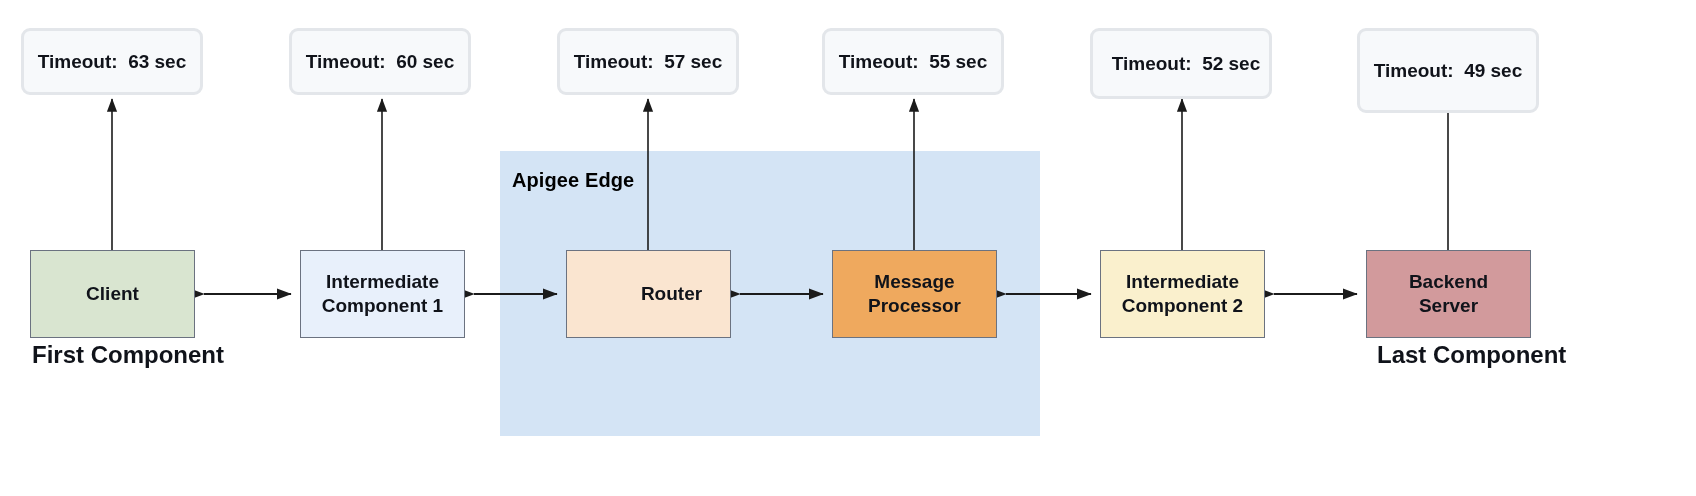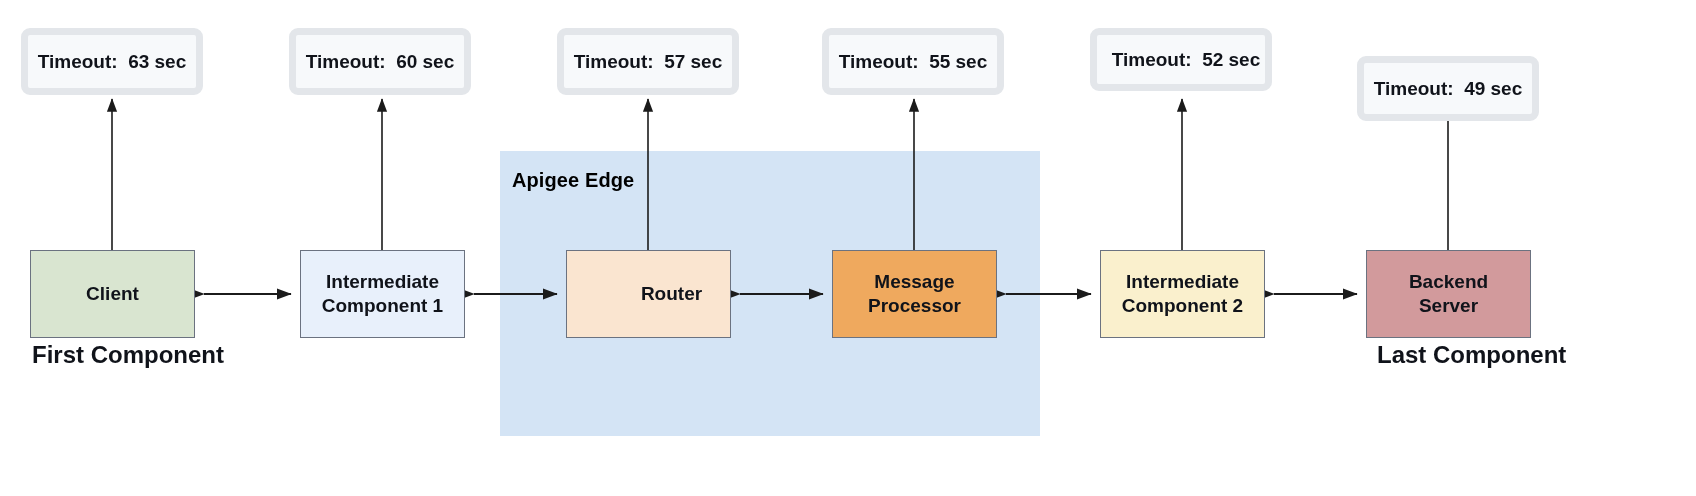--- a/index.html
+++ b/index.html
@@ -23,21 +23,21 @@
     font-weight:bold;
     color:#10131a;
     letter-spacing:0.1px;
     white-space:nowrap;
   }
 
   
   .timeout-pill {
     position:absolute;
     background:#f7f9fb;
-    border:7px solid #701a75;
+    border:3px solid #701a75;
     border-radius:9px;
     display:flex;
     align-items:center;
     justify-content:center;
     box-sizing:border-box;
   }
   .timeout-pill .txt {
     font-size:19px;
     font-weight:bold;
     color:#10131a;
@@ -130,28 +130,28 @@
       <div class="component-box" style="left: 566px; top: 250px; width: 165px; height: 88px; background: rgb(250, 229, 208); border-color: rgb(107, 114, 128); padding-left: 46px;">
         <span class="txt">Router</span>
       </div>
       <div class="timeout-pill" style="left: 822px; top: 28px; width: 182px; height: 67px; background: rgb(247, 249, 251); border-color: rgb(227, 230, 234);">
         <span class="txt">Timeout:  55 sec</span>
       </div>
       <div class="component-box" style="left: 832px; top: 250px; width: 165px; height: 88px; background: rgb(239, 169, 94); border-color: rgb(107, 114, 128);">
         <span class="txt">Message
 Processor</span>
       </div>
-      <div class="timeout-pill" style="left: 1090px; top: 28px; width: 182px; height: 63px; background: rgb(247, 249, 251); border-color: rgb(227, 230, 234); padding-left: 10px;">
+      <div class="timeout-pill" style="left: 1090px; top: 28px; width: 182px; height: 71px; background: rgb(247, 249, 251); border-color: rgb(227, 230, 234); padding-left: 10px;">
         <span class="txt">Timeout:  52 sec</span>
       </div>
       <div class="component-box" style="left: 1100px; top: 250px; width: 165px; height: 88px; background: rgb(250, 240, 205); border-color: rgb(107, 114, 128);">
         <span class="txt">Intermediate
 Component 2</span>
       </div>
-      <div class="timeout-pill" style="left: 1357px; top: 28px; width: 182px; height: 65px; background: rgb(247, 249, 251); border-color: rgb(227, 230, 234); margin-top: 28px;">
+      <div class="timeout-pill" style="left: 1357px; top: 28px; width: 182px; height: 85px; background: rgb(247, 249, 251); border-color: rgb(227, 230, 234);">
         <span class="txt">Timeout:  49 sec</span>
       </div>
       <div class="component-box" style="left: 1366px; top: 250px; width: 165px; height: 88px; background: rgb(210, 154, 156); border-color: rgb(107, 114, 128);">
         <span class="txt">Backend
 Server</span>
       </div>
       <div class="caption" style="top: 341px; left: 32px;">First Component</div>
       <div class="caption" style="top: 341px; left: 1377px;">Last Component</div>
     </div>
 

